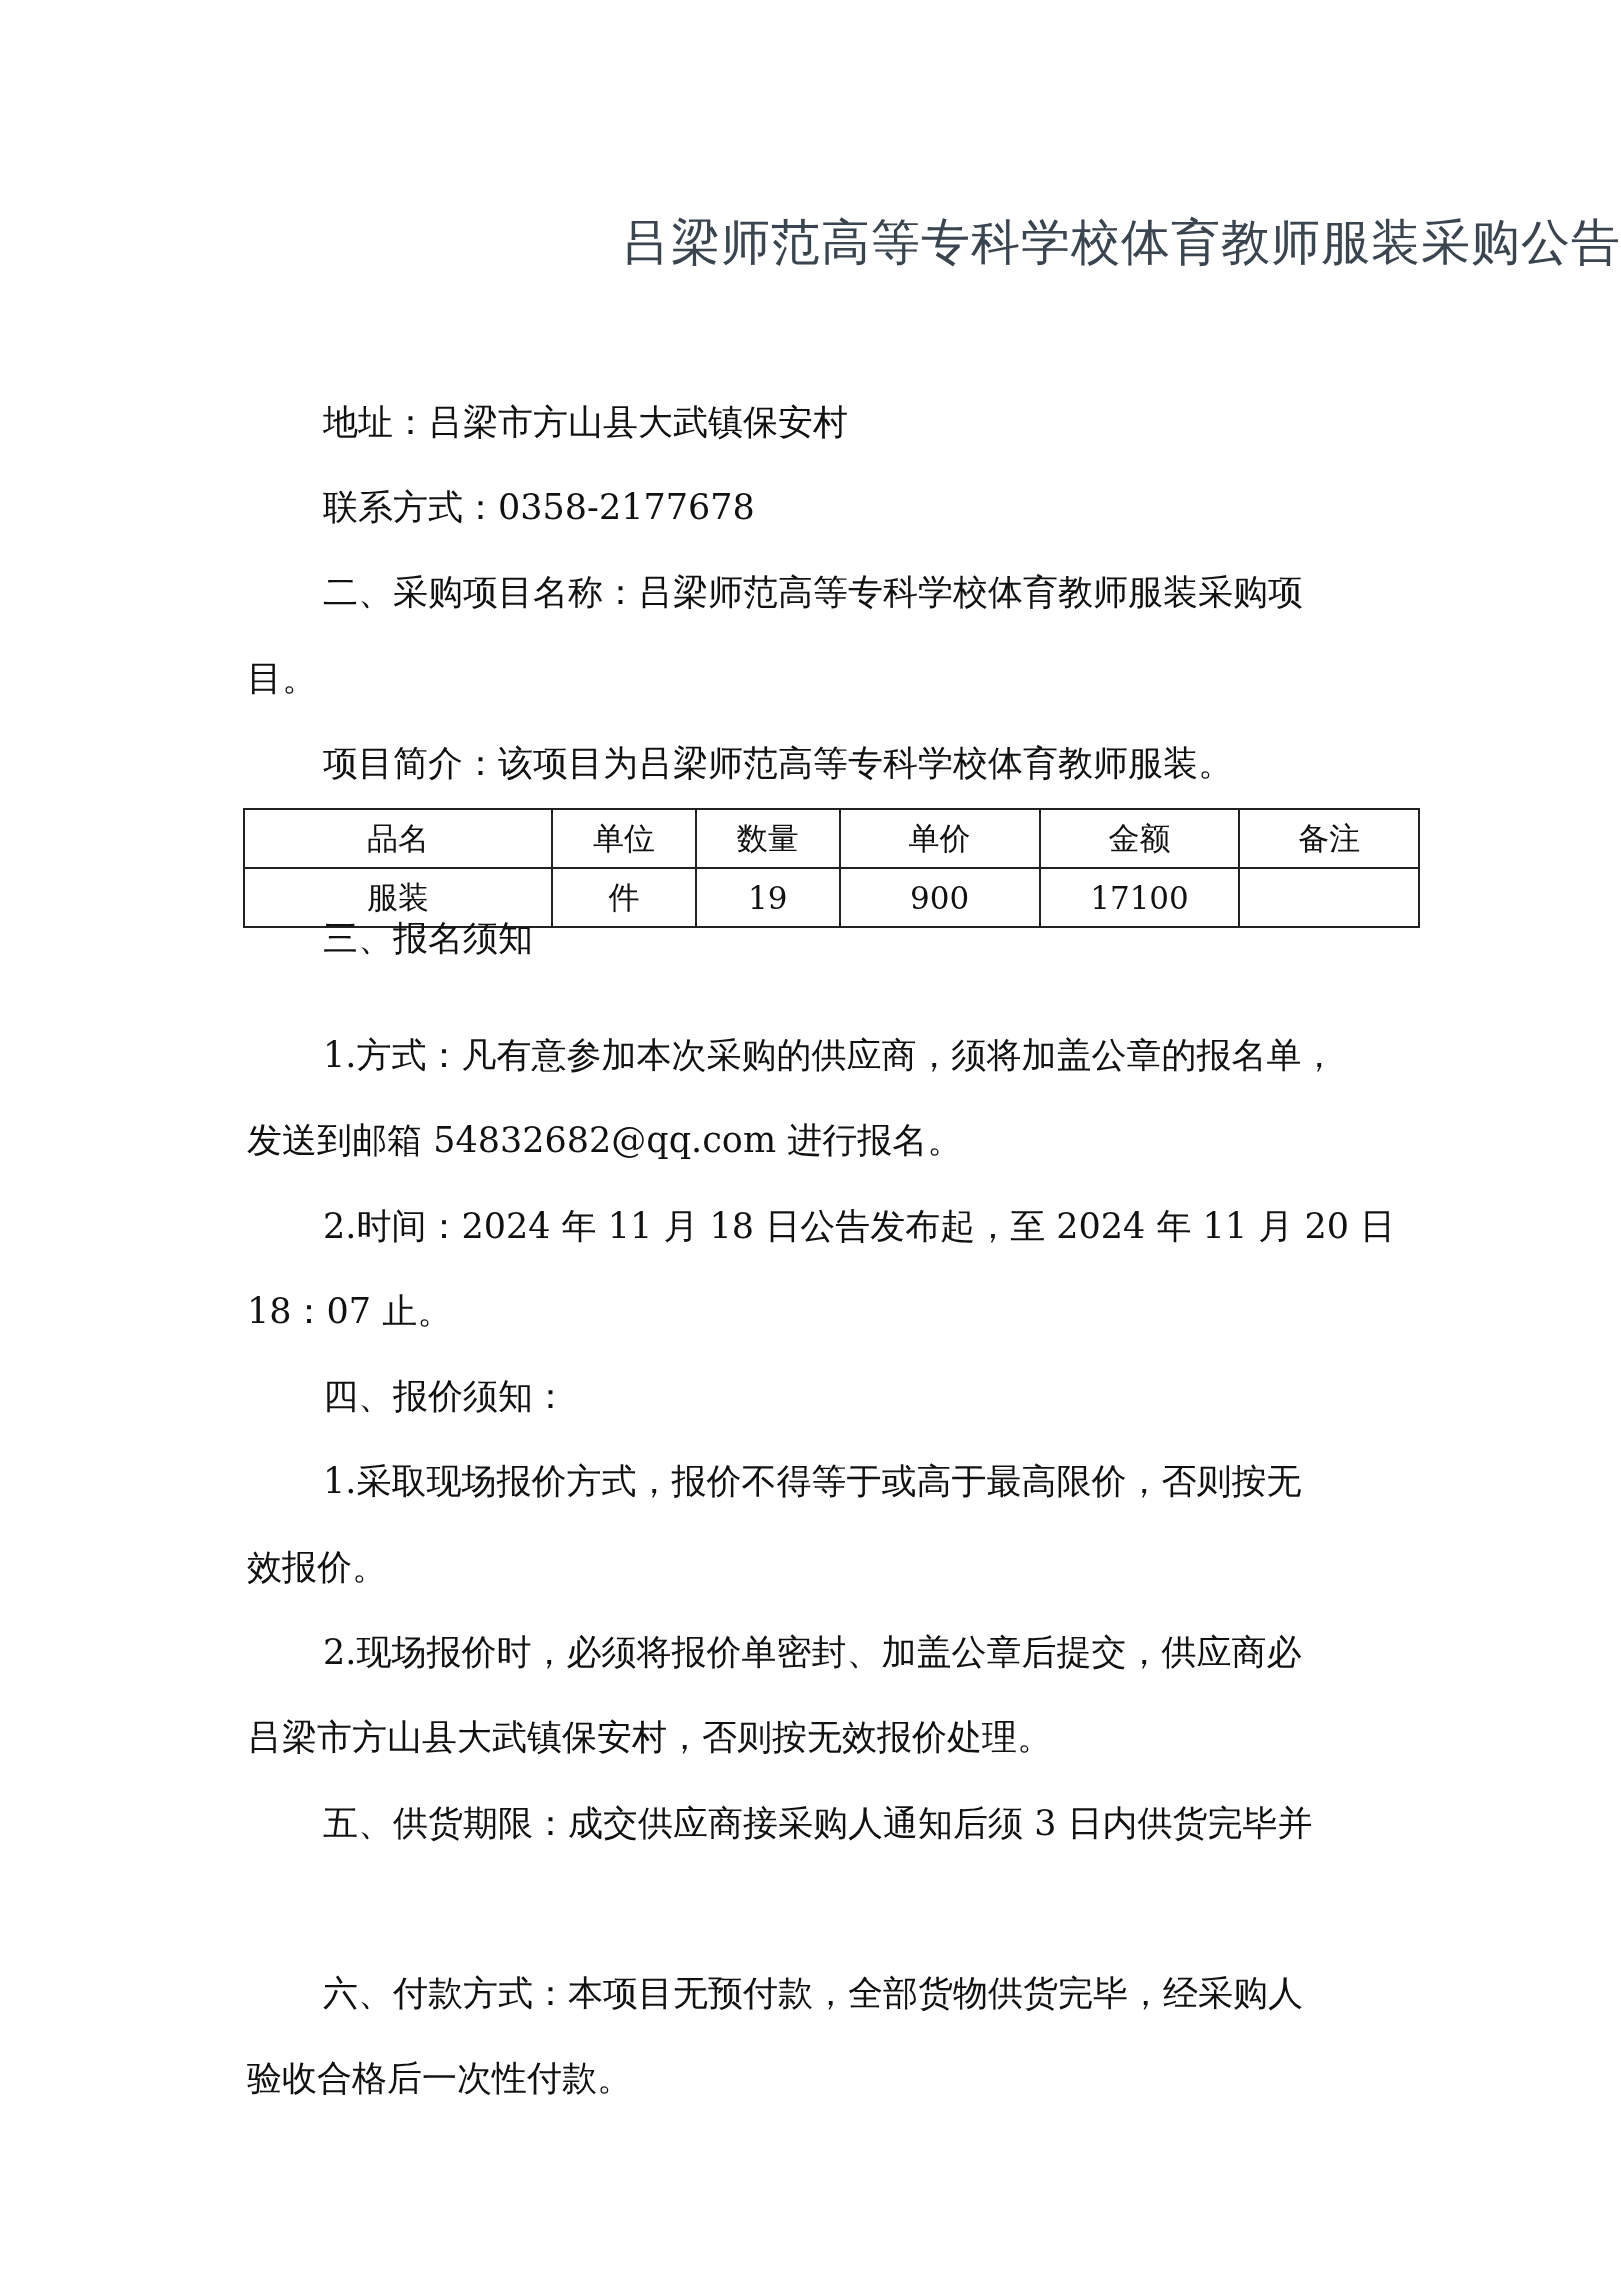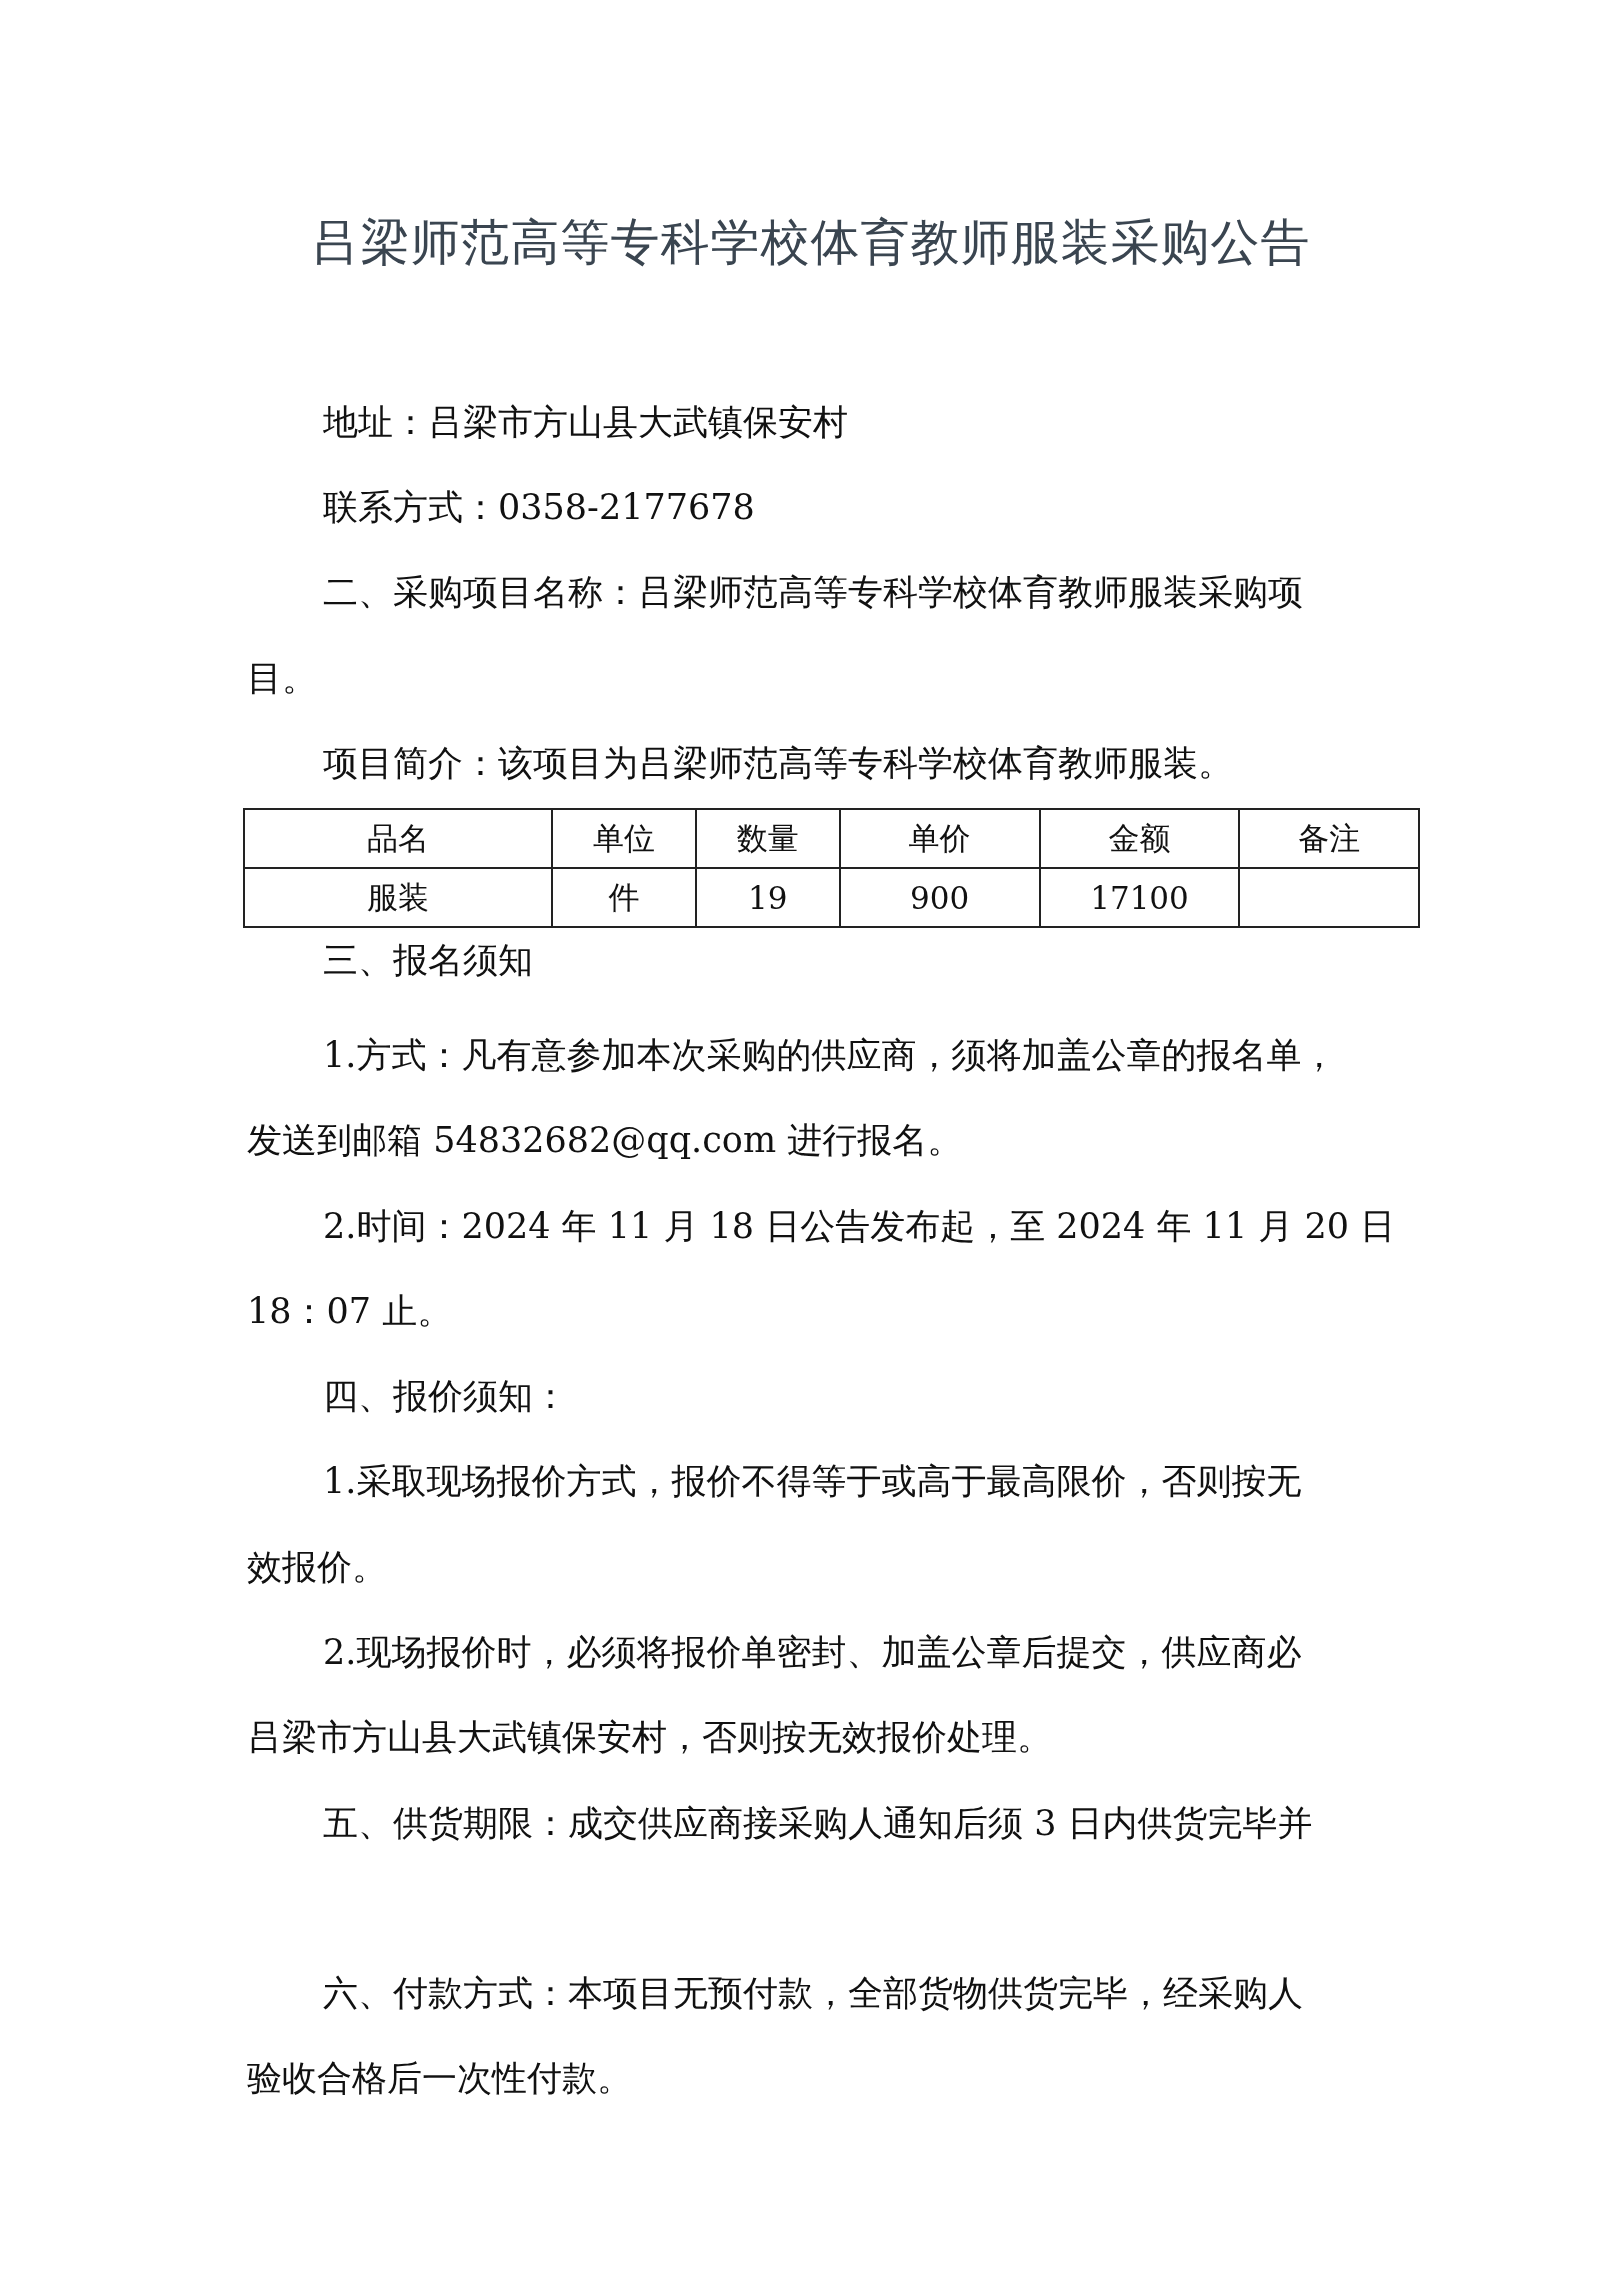--- a/index.html
+++ b/index.html
@@ -4,21 +4,21 @@
 <style>
   html, body { margin: 0; padding: 0; background: #ffffff; }
   body {
     width: 1621px; height: 2293px; position: relative; overflow: hidden;
     font-family: "DejaVu Serif", "Liberation Serif", serif;
     color: #111111;
   }
   .page { position: absolute; left: 0; top: 0; width: 1621px; height: 2293px; }
   .title {
     position: absolute; left: 0; width: 1621px; top: 208px;
-    text-align: center; font-size: 49px; line-height: 69px;
+    text-align: right; font-size: 49px; line-height: 69px;
     color: #3a4550; font-family: "DejaVu Sans", "Liberation Sans", sans-serif;
     letter-spacing: 1px;
   }
   .p {
     position: absolute; left: 247px; width: 1142px;
     font-size: 35px; line-height: 43px; white-space: nowrap;
   }
   .indent { left: 323px; width: 1068px; }
   table.items {
     position: absolute; left: 243px; top: 808px; width: 1177px;
@@ -56,21 +56,21 @@
       <td>服装</td>
       <td>件</td>
       <td>19</td>
       <td>900</td>
       <td>17100</td>
       <td></td>
     </tr>
   </tbody>
     </table>
 
-  <div class="p indent" style="top:939px">三、报名须知</div>
+  <div class="p indent" style="top:917px">三、报名须知</div>
   <div class="p indent" style="top:1034px">1.方式：凡有意参加本次采购的供应商，须将加盖公章的报名单，</div>
   <div class="p" style="top:1119px">发送到邮箱 54832682@qq.com 进行报名。</div>
   <div class="p indent" style="top:1205px">2.时间：2024 年 11 月 18 日公告发布起，至 2024 年 11 月 20 日</div>
   <div class="p" style="top:1290px">18：07 止。</div>
 
   <div class="p indent" style="top:1375px">四、报价须知：</div>
   <div class="p indent" style="top:1460px">1.采取现场报价方式，报价不得等于或高于最高限价，否则按无</div>
   <div class="p" style="top:1546px">效报价。</div>
   <div class="p indent" style="top:1631px">2.现场报价时，必须将报价单密封、加盖公章后提交，供应商必</div>
   <div class="p" style="top:1716px">吕梁市方山县大武镇保安村，否则按无效报价处理。</div>

